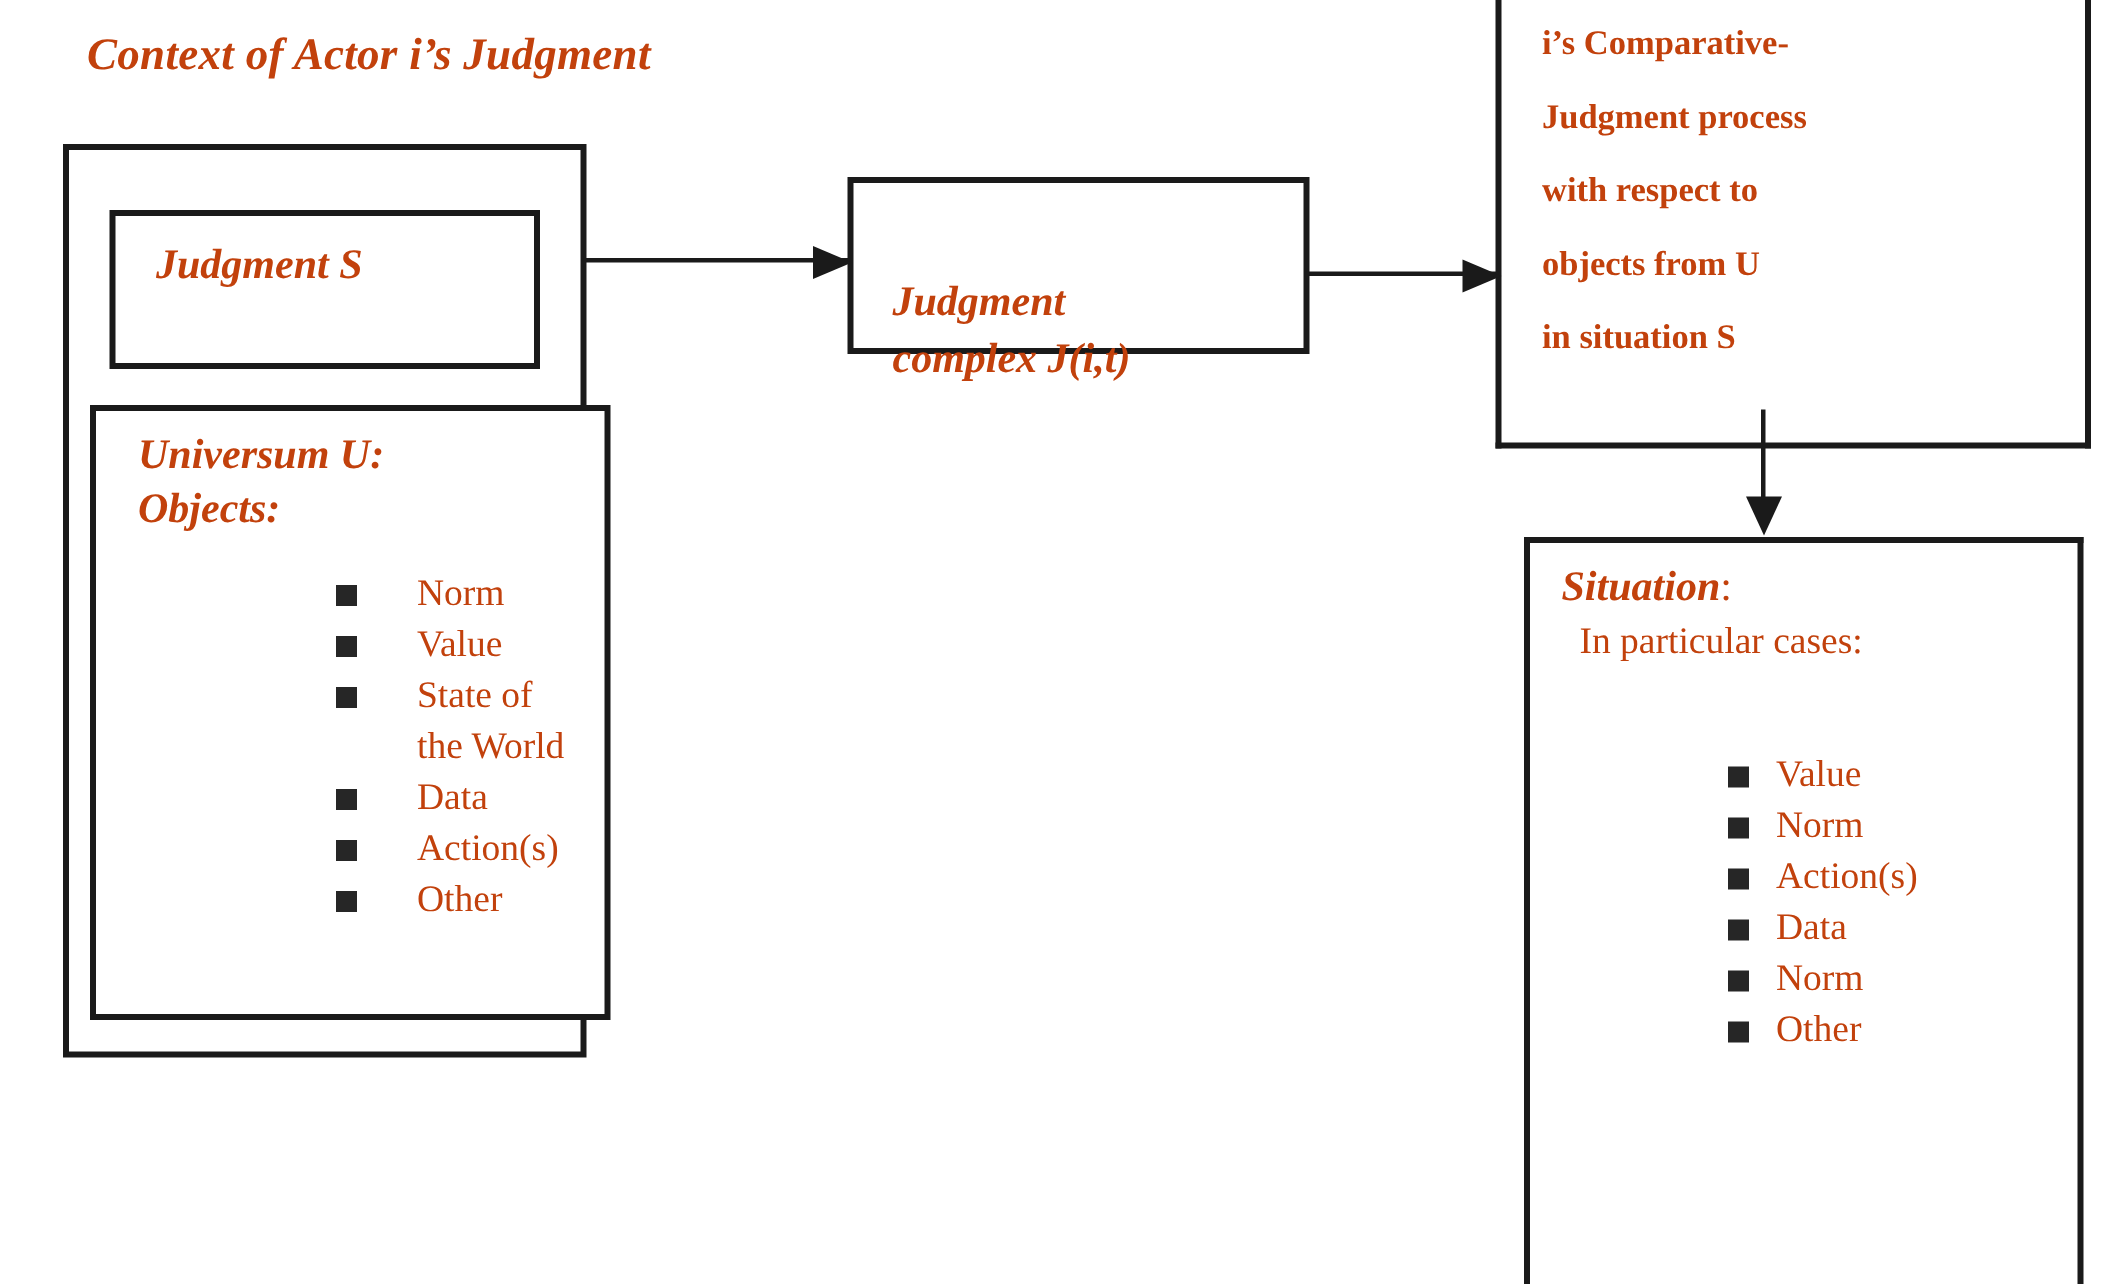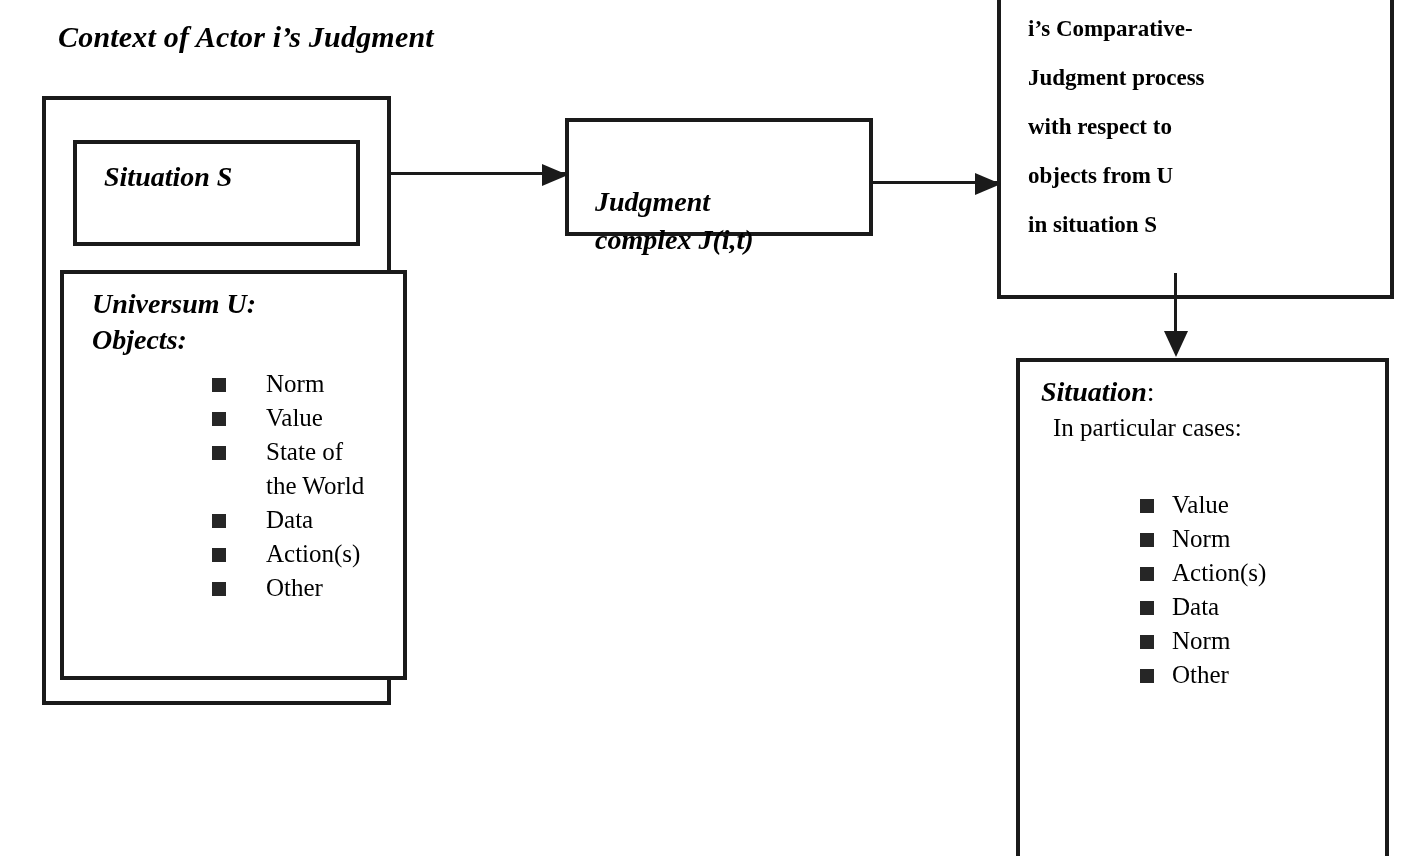--- a/index.html
+++ b/index.html
@@ -8,21 +8,21 @@
     padding: 0;
     background: #ffffff;
   }
   #canvas {
     position: relative;
     width: 1412px;
     height: 856px;
     background: #ffffff;
     overflow: hidden;
     font-family: "Liberation Serif", "DejaVu Serif", serif;
-    color: #000000;
+    color: #c2410c;
   }
 
   .box {
     position: absolute;
     border: 4px solid #1a1a1a;
     background: #ffffff;
     box-sizing: border-box;
   }
 
   
@@ -77,21 +77,21 @@
     font-style: italic;
     white-space: nowrap;
   }
   #universum-heading-1 { top: 14px; }
   #universum-heading-2 { top: 50px; text-align: right; }
 
   
   .bullet-list {
     position: absolute;
     list-style: none;
-    margin: 0;
+    margin: 12px;
     padding: 0;
   }
   .bullet-list li {
     position: relative;
     font-size: 25px;
     line-height: 34px;
     font-style: normal;
     font-weight: normal;
   }
   .bullet-list li .bullet {
@@ -241,21 +241,21 @@
 <body>
 
 <div id="canvas">
 
   <div id="diagram-title">Context of Actor i’s Judgment</div>
 
   <div class="box" id="context-box">
   </div>
 
   <div class="box" id="situation-box">
-    <div id="situation-label">Situation S</div>
+    <div id="situation-label">Judgment S</div>
   </div>
 
   <div class="box" id="universum-box">
     <div class="univ-heading" id="universum-heading-1">Universum U:</div>
     <div class="univ-heading" id="universum-heading-2">Objects:</div>
     <ul class="bullet-list" id="universum-list">
         <li>
           <span class="bullet"></span>
           <span class="bullet-text">Norm</span>
         </li>

